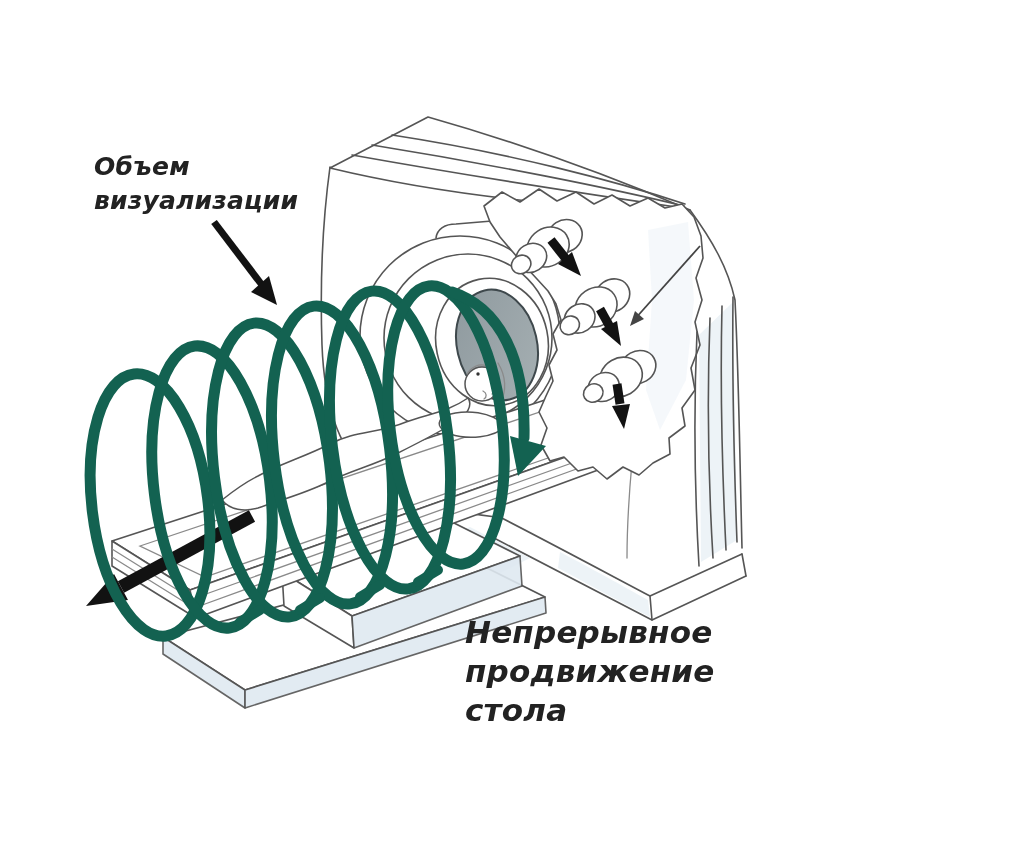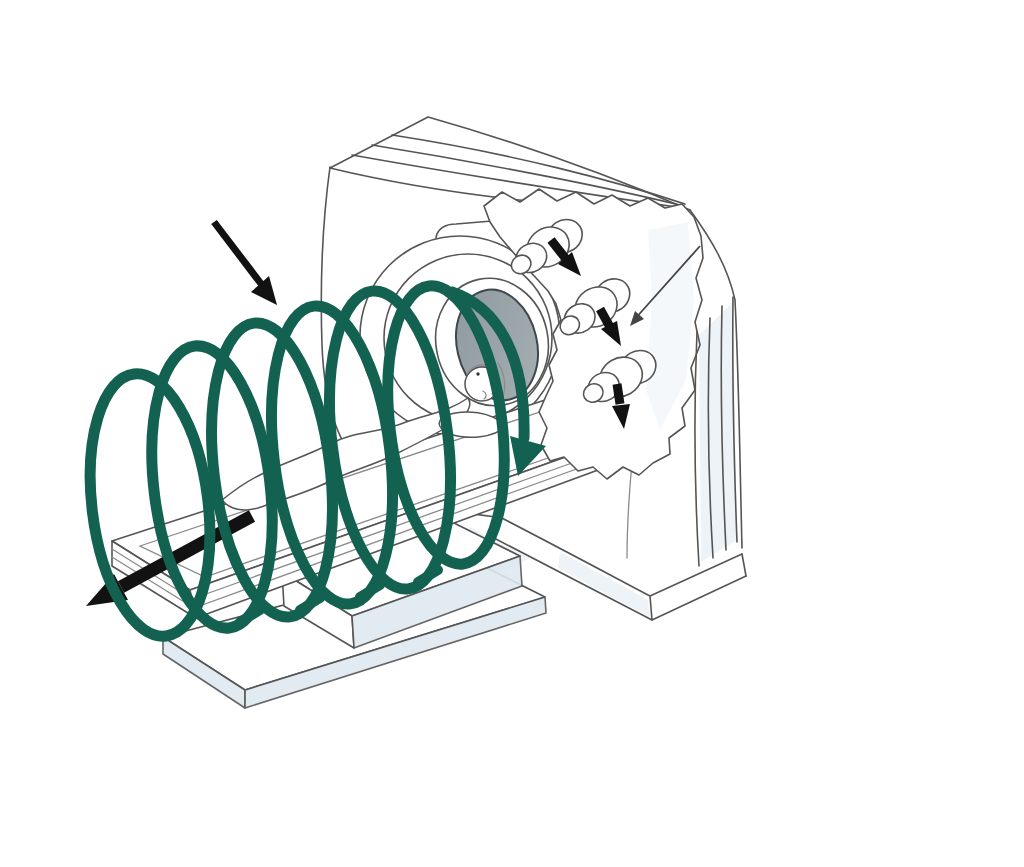--- a/index.html
+++ b/index.html
@@ -177,13 +177,18 @@
     <path class="hx" d="M452,292 C500,308 526,360 524,438"></path>
     <polygon class="hxf" points="518,476 510,436 546,446"></polygon>
   </g>
 
   <g>
     <path class="blkln" style="stroke-width:7" d="M214,222 L262,285"></path>
     <polygon class="blk" points="277,305 251,292 269,276"></polygon>
   </g>
 </svg>
 
+  <div class="label label-volume">Объем
+визуализации</div>
+  <div class="label label-table">Непрерывное
+продвижение
+стола</div>
 </div>
 
 </body></html>

